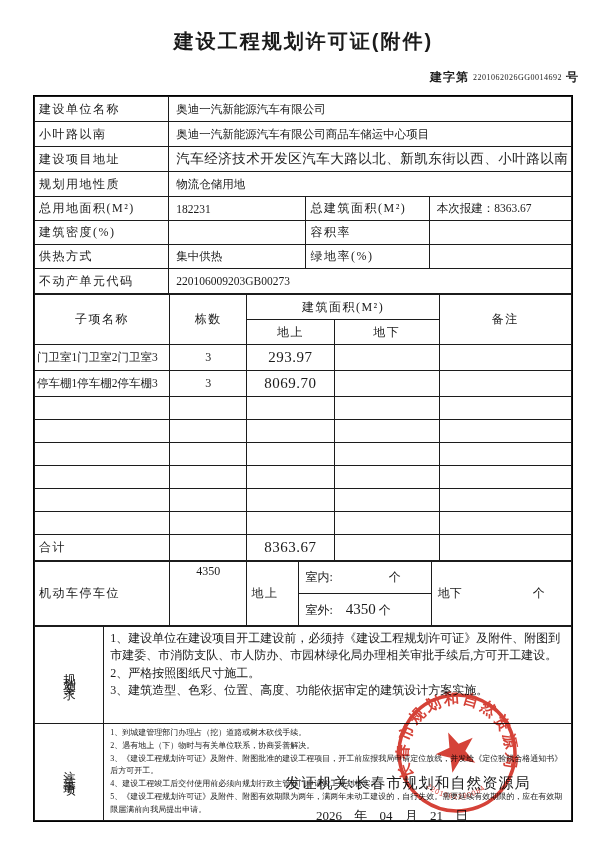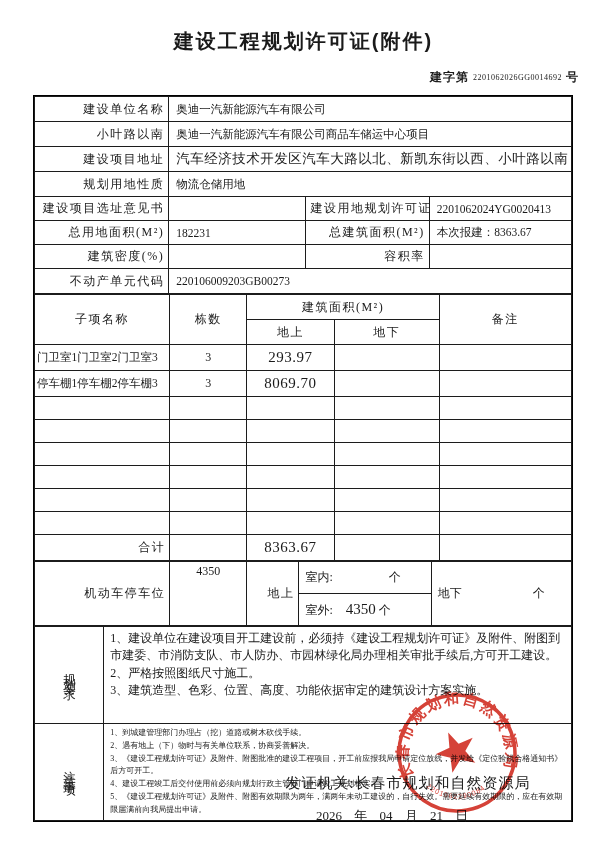--- a/index.html
+++ b/index.html
@@ -8,21 +8,21 @@
   .title{position:absolute;top:28px;left:0;width:607px;text-align:center;margin:0;
          font-size:20px;font-weight:700;letter-spacing:2px;
          font-family:"Liberation Sans","DejaVu Sans",sans-serif;}
   .doc-no{position:absolute;top:67px;right:28px;white-space:nowrap;}
   .dn-prefix,.dn-suffix{font-size:12px;font-weight:700;letter-spacing:1px;}
   .dn-num{font-size:8px;letter-spacing:.5px;position:relative;top:-1px;}
   .tbl-wrap{position:absolute;left:33px;top:95px;width:538px;border:1.5px solid #000;}
   table{width:100%;border-collapse:collapse;table-layout:fixed;}
   td{border:1px solid #1c1c1c;padding:1px 4px;font-size:12px;overflow:hidden;
      white-space:nowrap;}
-  .lbl{text-align:right;letter-spacing:1.5px;}
+  .lbl{text-align:left;letter-spacing:1.5px;}
   .val{text-align:left;padding-left:7px;font-size:11.5px;}
   .big-val{font-size:13.5px;letter-spacing:.5px;margin-left:42px;}
   #t-info tr td{height:22px;}
   #t-info tr.ra td{height:21px;}
   #t-sub td.h{text-align:center;letter-spacing:1.5px;height:22px;}
   #t-sub td{height:23px;}
   #t-sub tr.er td{height:20px;}
   .name{font-size:11.5px;text-align:left;padding-left:2px;letter-spacing:0;}
   .num{text-align:center;font-size:12px;}
   .bignum{font-size:15px;letter-spacing:.5px;}
@@ -79,35 +79,35 @@
       </tr>
       <tr>
         <td class="lbl">建设项目地址</td>
         <td class="val big-val" colspan="3">汽车经济技术开发区汽车大路以北、新凯东街以西、小叶路以南</td>
       </tr>
       <tr>
         <td class="lbl">规划用地性质</td>
         <td class="val" colspan="3">物流仓储用地</td>
       </tr>
       <tr class="ra">
-        <td class="lbl">建设项目选址意见书</td>
-        <td class="val"></td>
-        <td class="lbl">建设用地规划许可证</td>
-        <td class="val">2201062024YG0020413</td>
-      </tr>
-      <tr class="ra">
         <td class="lbl">总用地面积(M²)</td>
         <td class="val">182231</td>
         <td class="lbl">总建筑面积(M²)</td>
         <td class="val">本次报建：8363.67</td>
       </tr>
       <tr class="ra">
         <td class="lbl">建筑密度(%)</td>
         <td class="val"></td>
         <td class="lbl">容积率</td>
+        <td class="val"></td>
+      </tr>
+      <tr class="ra">
+        <td class="lbl">供热方式</td>
+        <td class="val">集中供热</td>
+        <td class="lbl">绿地率(%)</td>
         <td class="val"></td>
       </tr>
       <tr>
         <td class="lbl">不动产单元代码</td>
         <td class="val" colspan="3">220106009203GB00273</td>
       </tr>
     </tbody>
       </table>
 
     <table id="t-sub">

